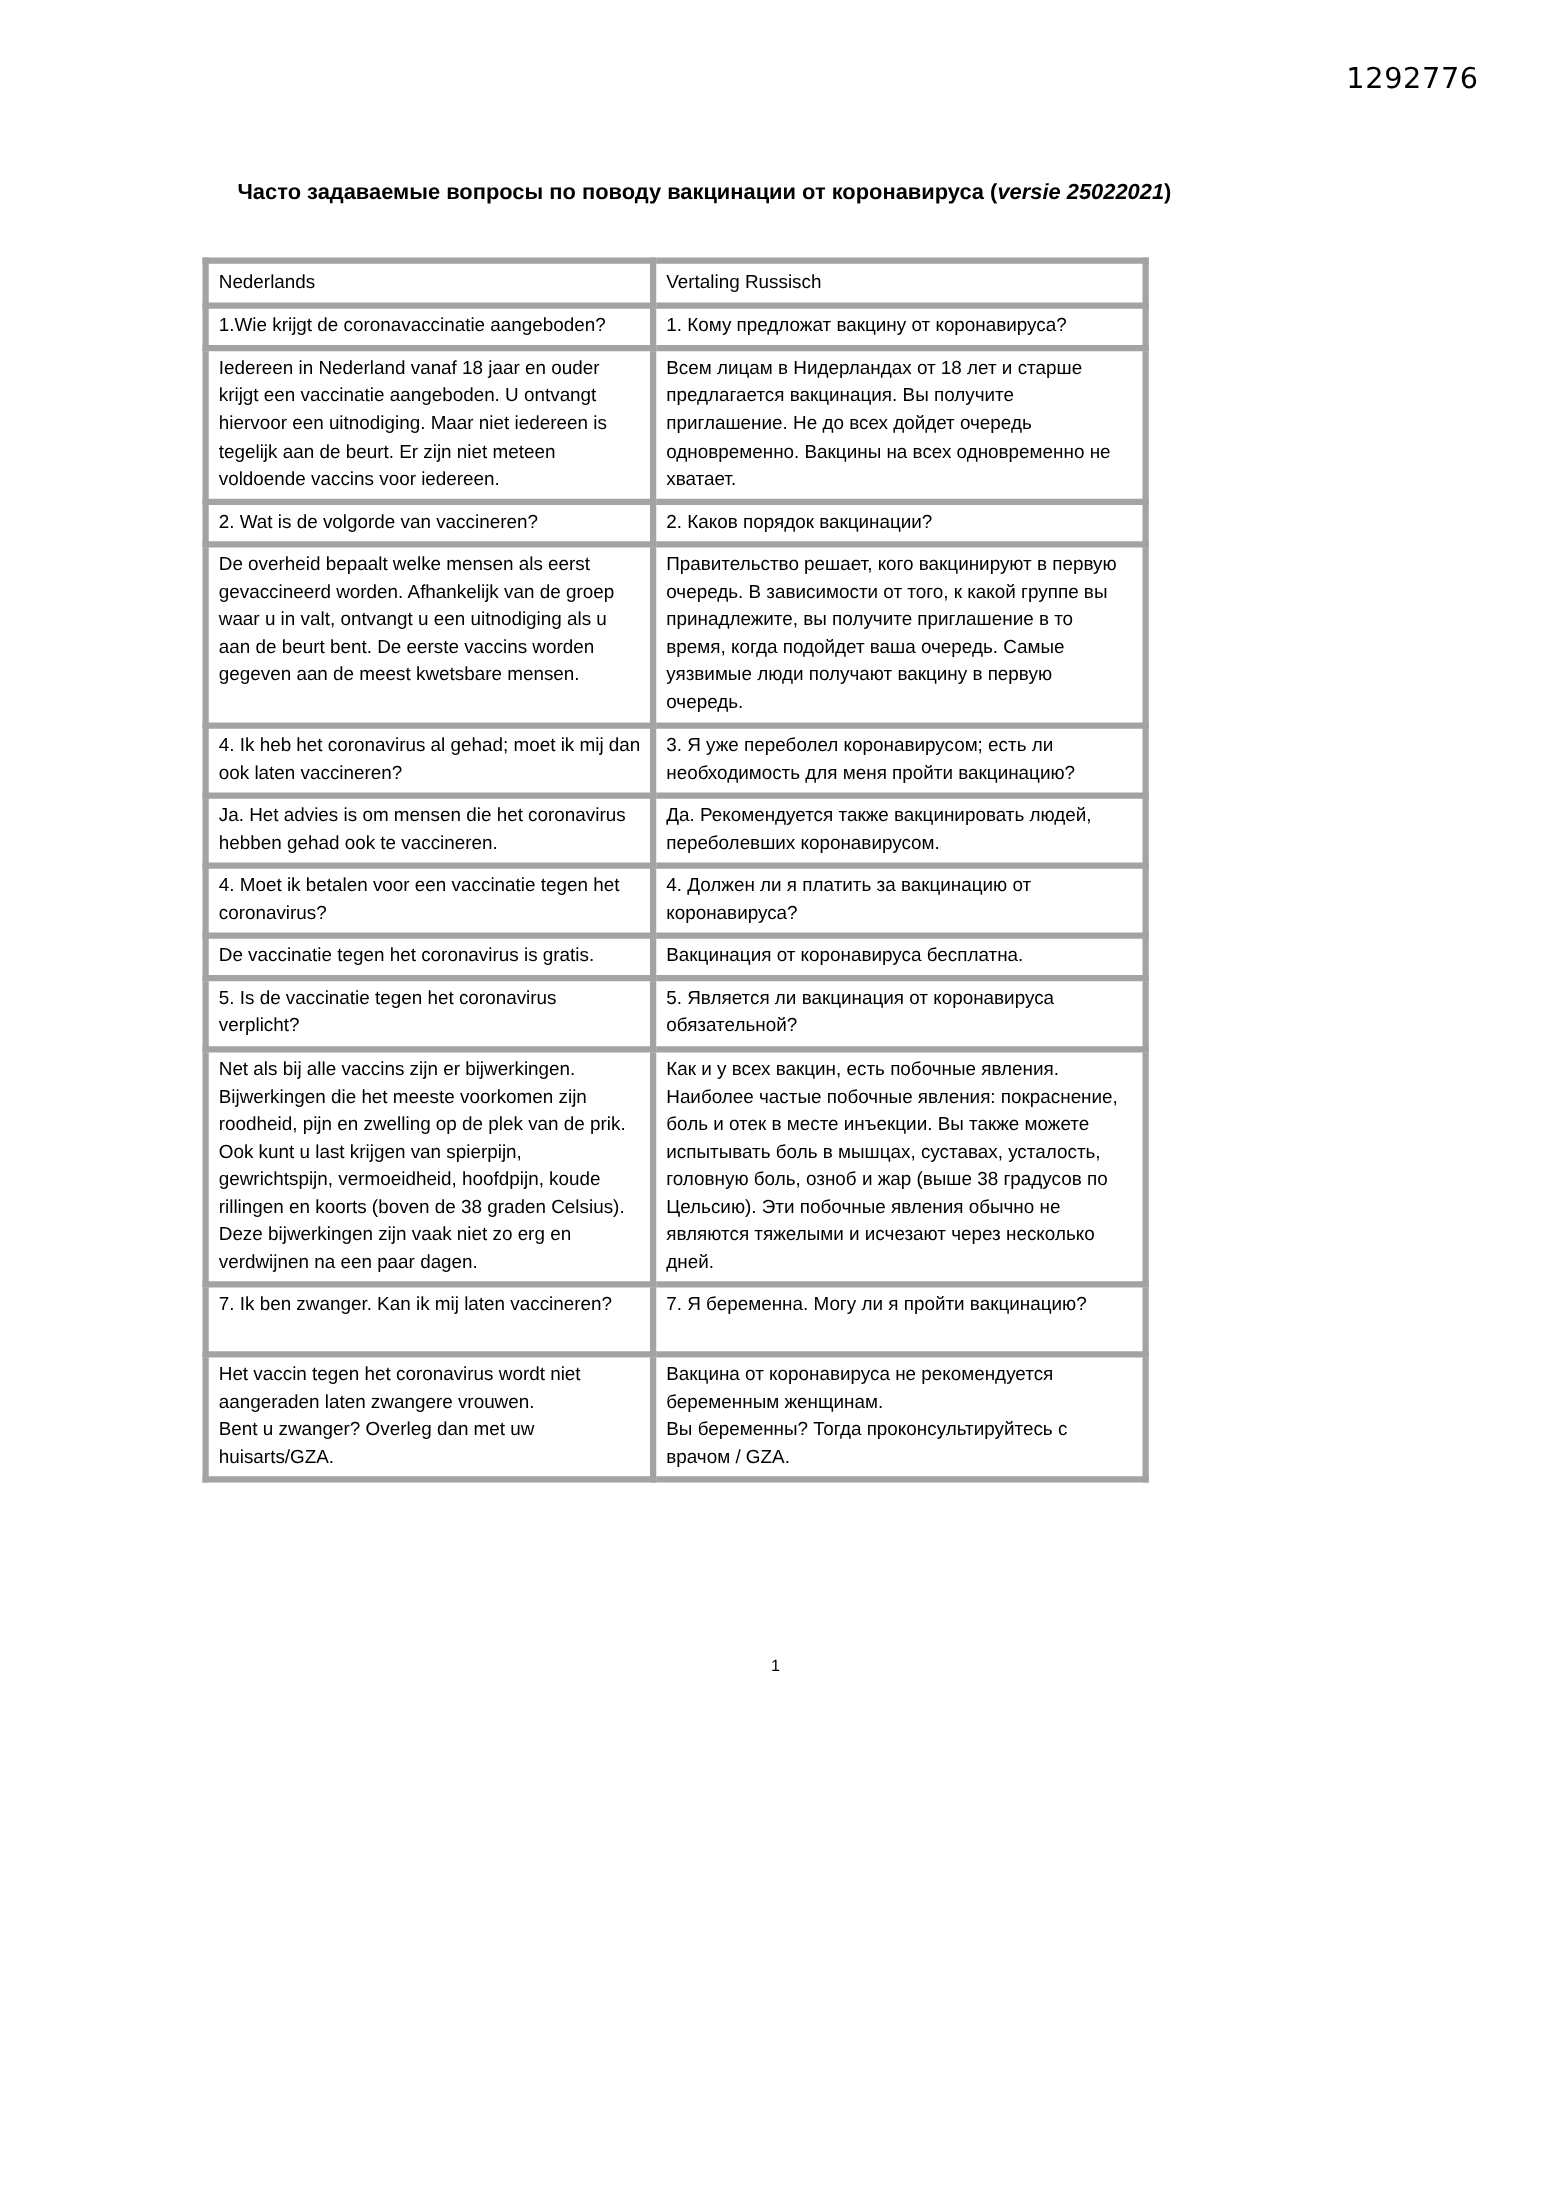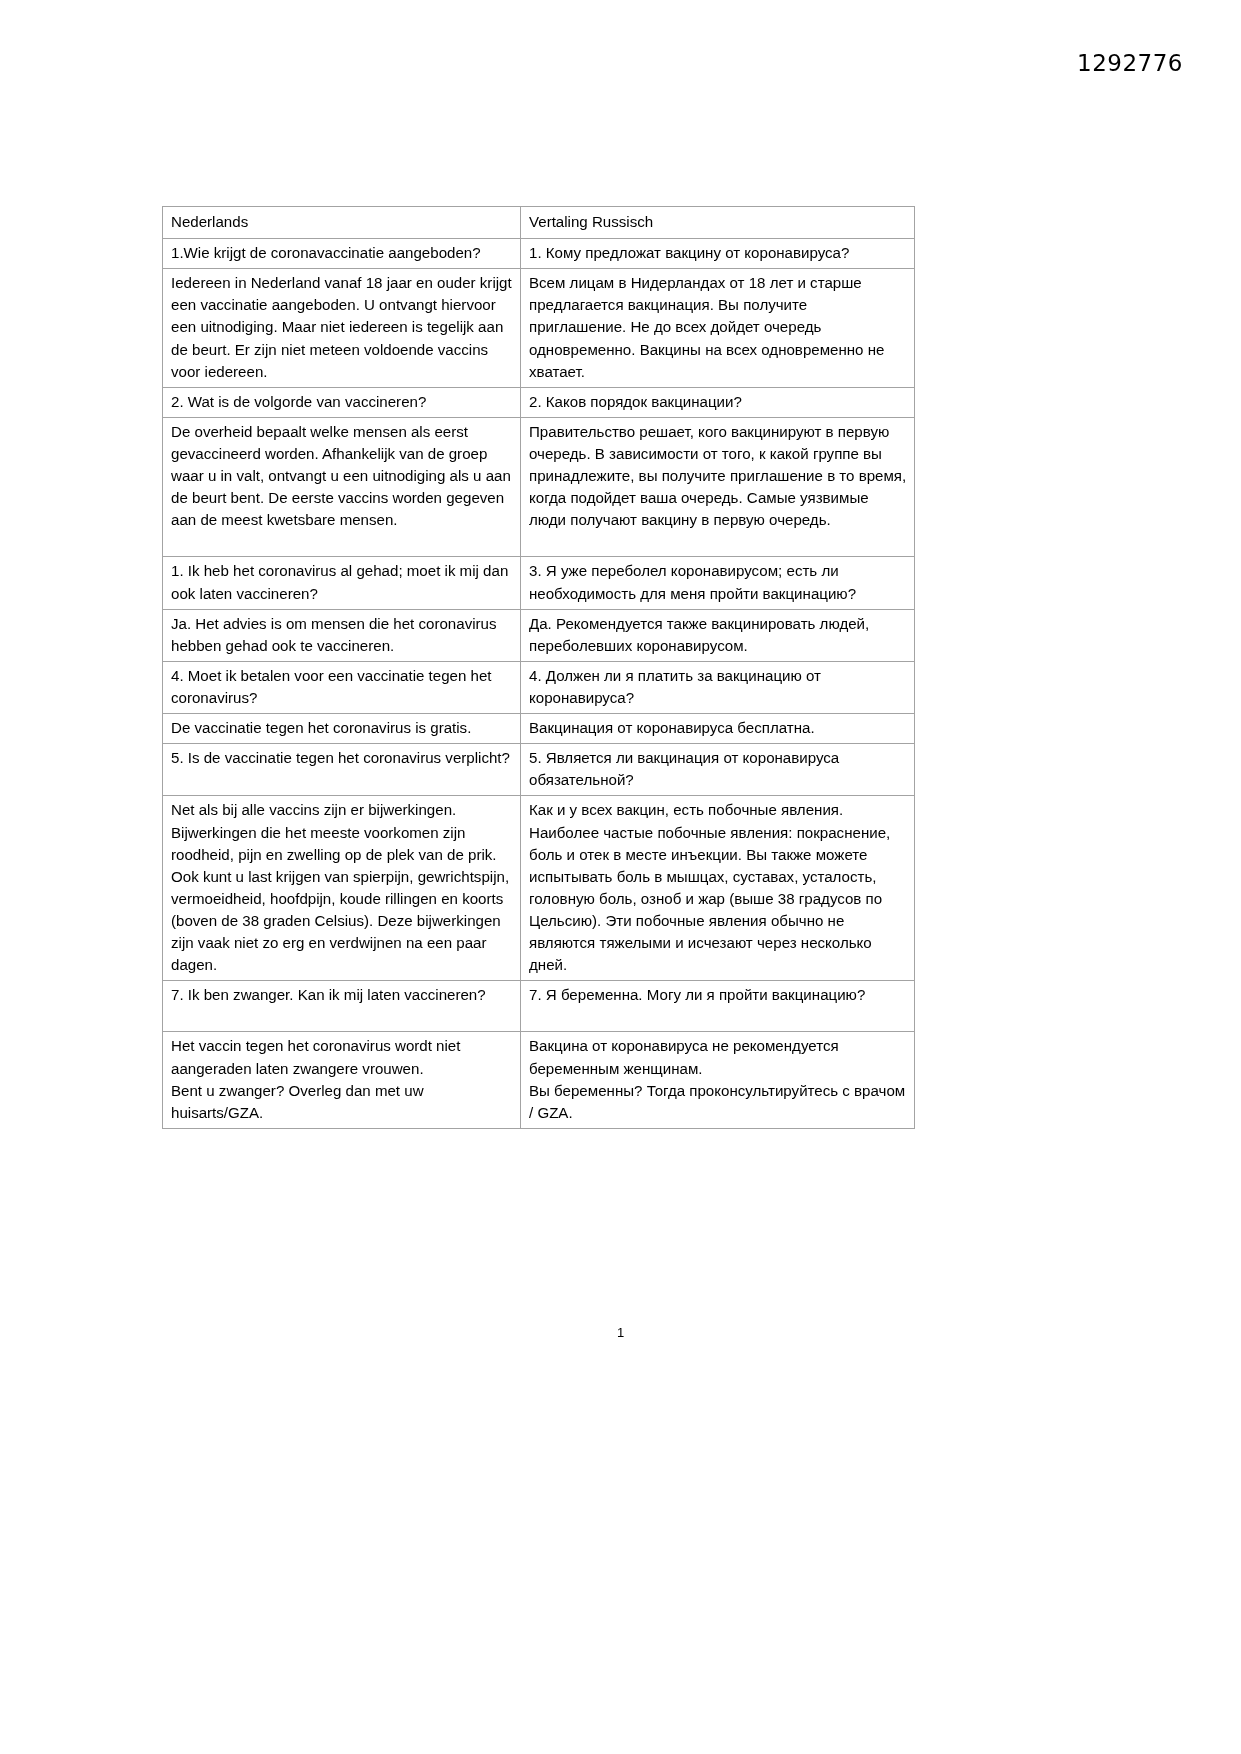--- a/index.html
+++ b/index.html
@@ -48,21 +48,21 @@
     position: absolute;
     top: 206px;
     left: 162px;
     width: 752px;
     border-collapse: collapse;
     table-layout: fixed;
   }
   .faq-table col.c1 { width: 358px; }
   .faq-table col.c2 { width: 394px; }
   .faq-table td {
-    border: 1px solid #a3a3a3;
+    border: 5px solid #a3a3a3;
     padding: 3px 7px 4px 8px;
     vertical-align: top;
     font-size: 15.1px;
     line-height: 1.465;
     word-wrap: break-word;
   }
   .faq-table tr.header-row td {
     font-size: 15.1px;
     font-weight: normal;
     padding-top: 4px;
@@ -92,20 +92,23 @@
     color: #000;
   }
 </style>
 </head>
 <body>
 
 <div class="page">
 
   <div class="doc-number">1292776</div>
 
+  <div class="doc-title">
+    <span>Часто задаваемые вопросы по поводу вакцинации от коронавируса (</span><span class="version">versie 25022021</span><span>)</span>
+  </div>
 
   <table class="faq-table">
     <colgroup>
       <col class="c1">
       <col class="c2">
     </colgroup>
     <tbody>
       <tr class="header-row">
         <td>Nederlands</td>
         <td>Vertaling Russisch</td>
@@ -126,21 +129,21 @@
       </tr>
       <tr class="answer-row">
         <td>
             <span class="cell-line">De overheid bepaalt welke mensen als eerst gevaccineerd worden. Afhankelijk van de groep waar u in valt, ontvangt u een uitnodiging als u aan de beurt bent. De eerste vaccins worden gegeven aan de meest kwetsbare mensen.</span>
             <span class="spacer-line"></span>
           </td>
         <td>Правительство решает, кого вакцинируют в первую очередь. В зависимости от того, к какой группе вы принадлежите, вы получите приглашение в то время, когда подойдет ваша очередь. Самые уязвимые люди получают вакцину в первую очередь.</td>
       </tr>
 
       <tr class="question-row">
-        <td>1. Ik heb het coronavirus al gehad; moet ik mij dan ook laten vaccineren?</td>
+        <td>4. Ik heb het coronavirus al gehad; moet ik mij dan ook laten vaccineren?</td>
         <td>3. Я уже переболел коронавирусом; есть ли необходимость для меня пройти вакцинацию?</td>
       </tr>
       <tr class="answer-row">
         <td>Ja. Het advies is om mensen die het coronavirus hebben gehad ook te vaccineren.</td>
         <td>Да. Рекомендуется также вакцинировать людей, переболевших коронавирусом.</td>
       </tr>
 
       <tr class="question-row">
         <td>4. Moet ik betalen voor een vaccinatie tegen het coronavirus?</td>
         <td>4. Должен ли я платить за вакцинацию от коронавируса?</td>

